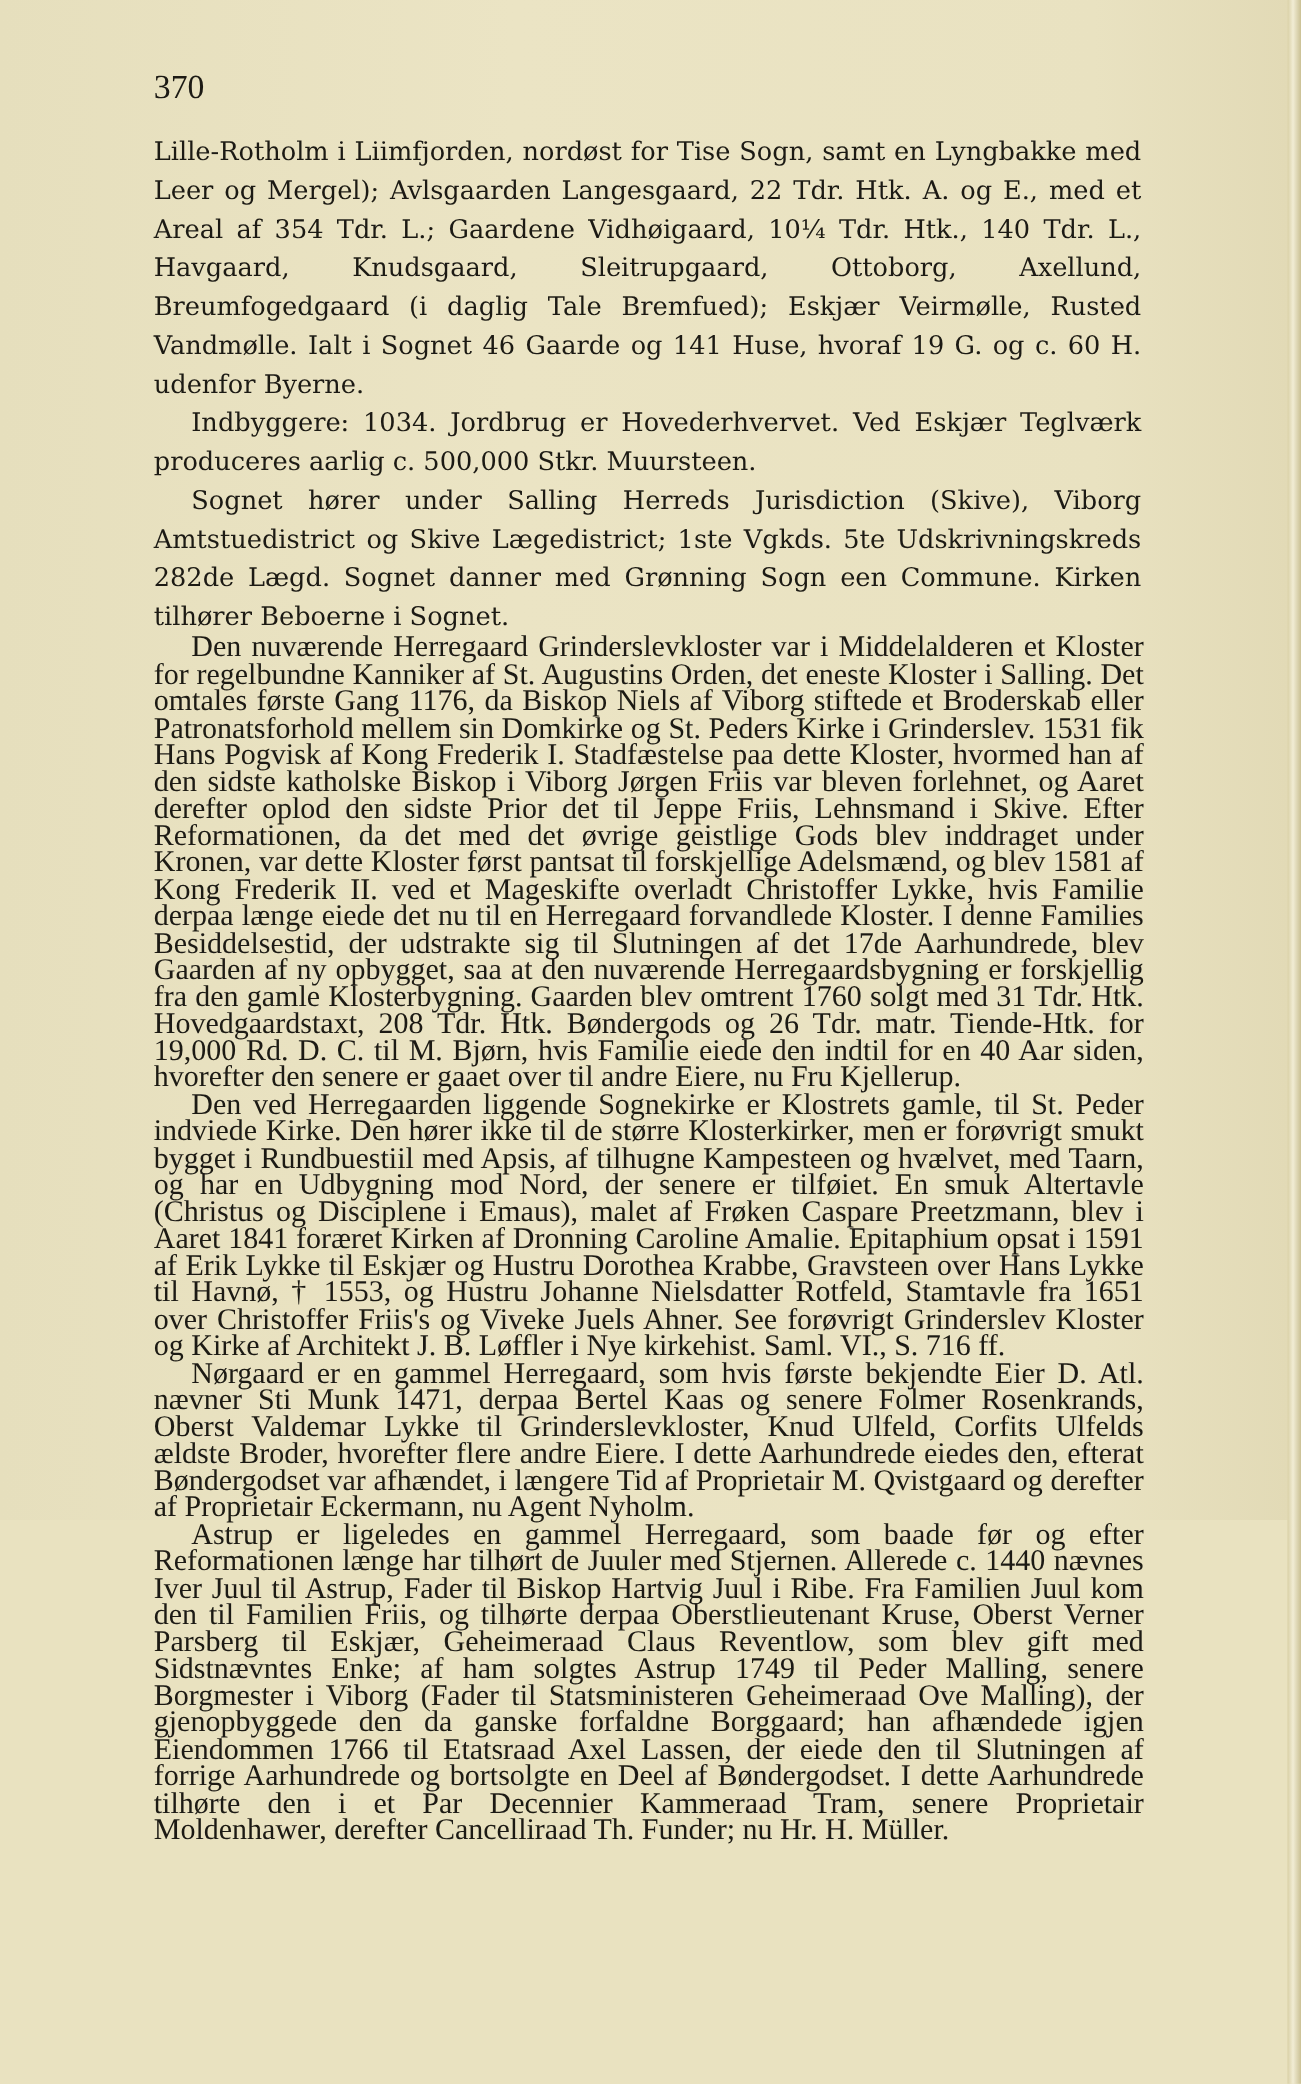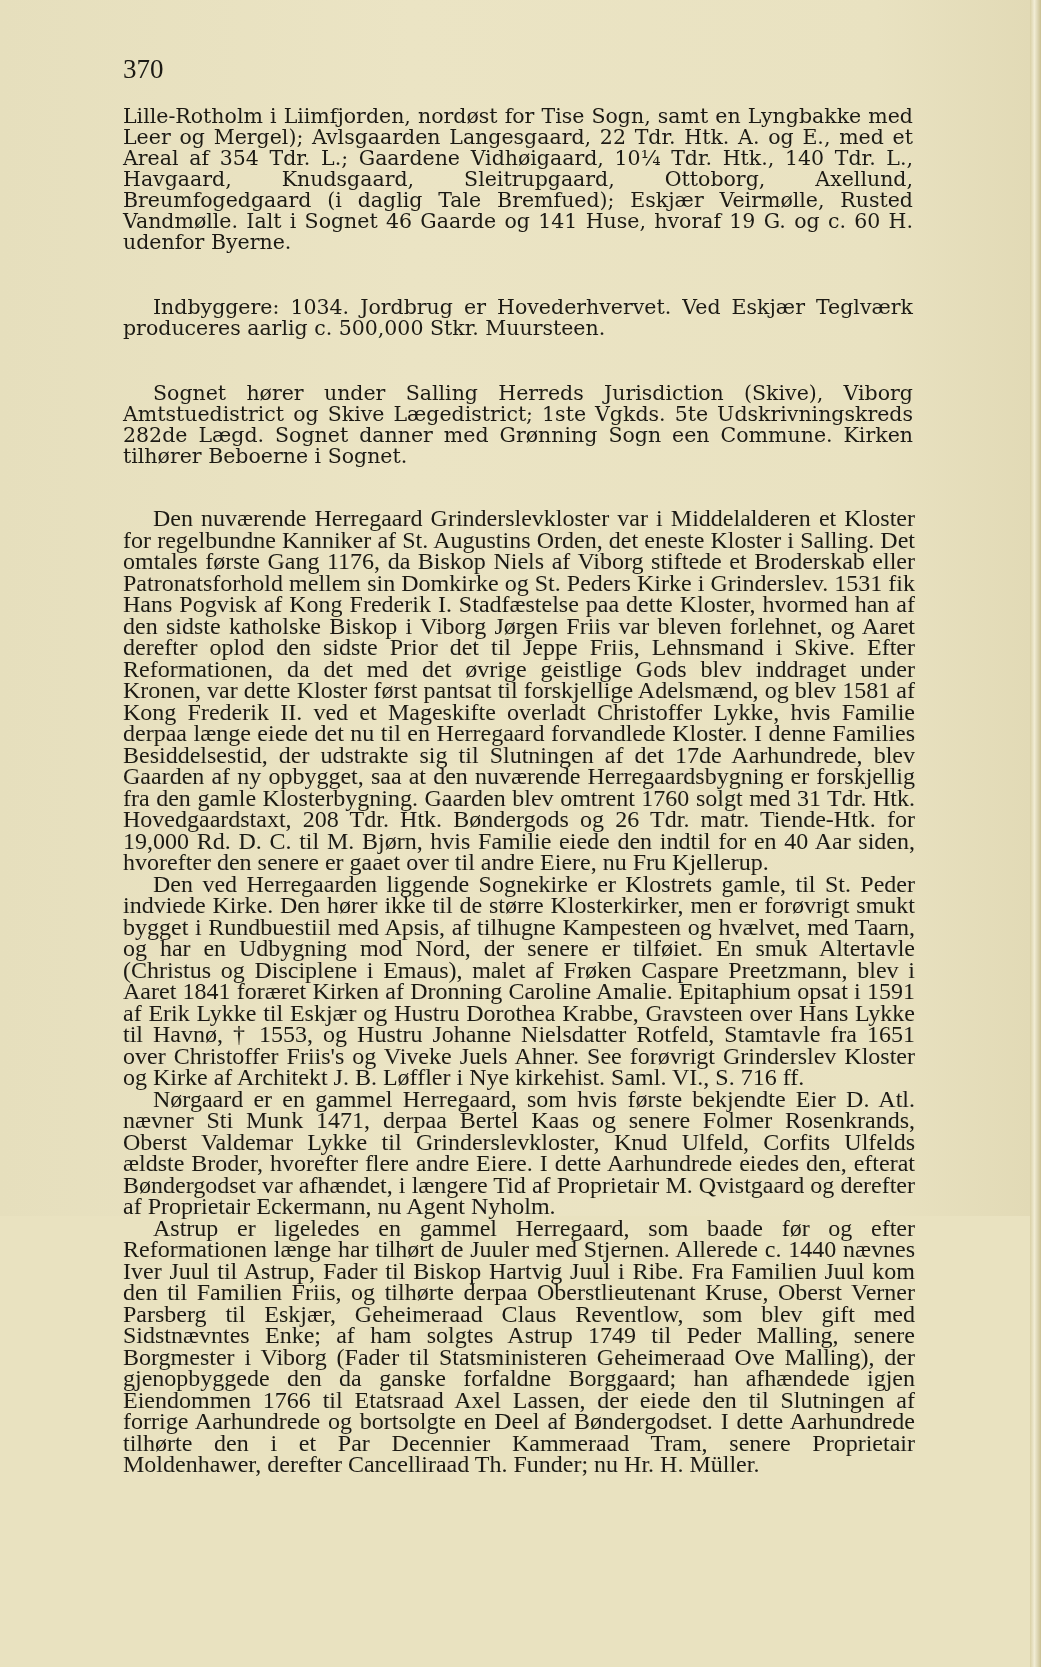--- a/index.html
+++ b/index.html
@@ -39,25 +39,25 @@
     position: absolute;
     left: 240px; top: 4px;
     font-size: 21px;
     letter-spacing: 0.2px;
   }
   .main-text {
     position: absolute;
     left: 123px; top: 106px;
     width: 790px;
     font-size: 20.5px;
-    line-height: 21px;
+    line-height: 31px;
     text-align: justify;
   }
   .main-text p { margin: 0; }
-  .main-text p.indent { text-indent: 30px; margin-top: 44px; }
+  .main-text p.indent { text-indent: 30px; }
   .notes {
     position: absolute;
     left: 123px; top: 508px;
     width: 792px;
     font-family: "Liberation Serif", serif;
     font-size: 24px;
     line-height: 21.5px;
     text-align: justify;
   }
   .notes p { margin: 0; }

